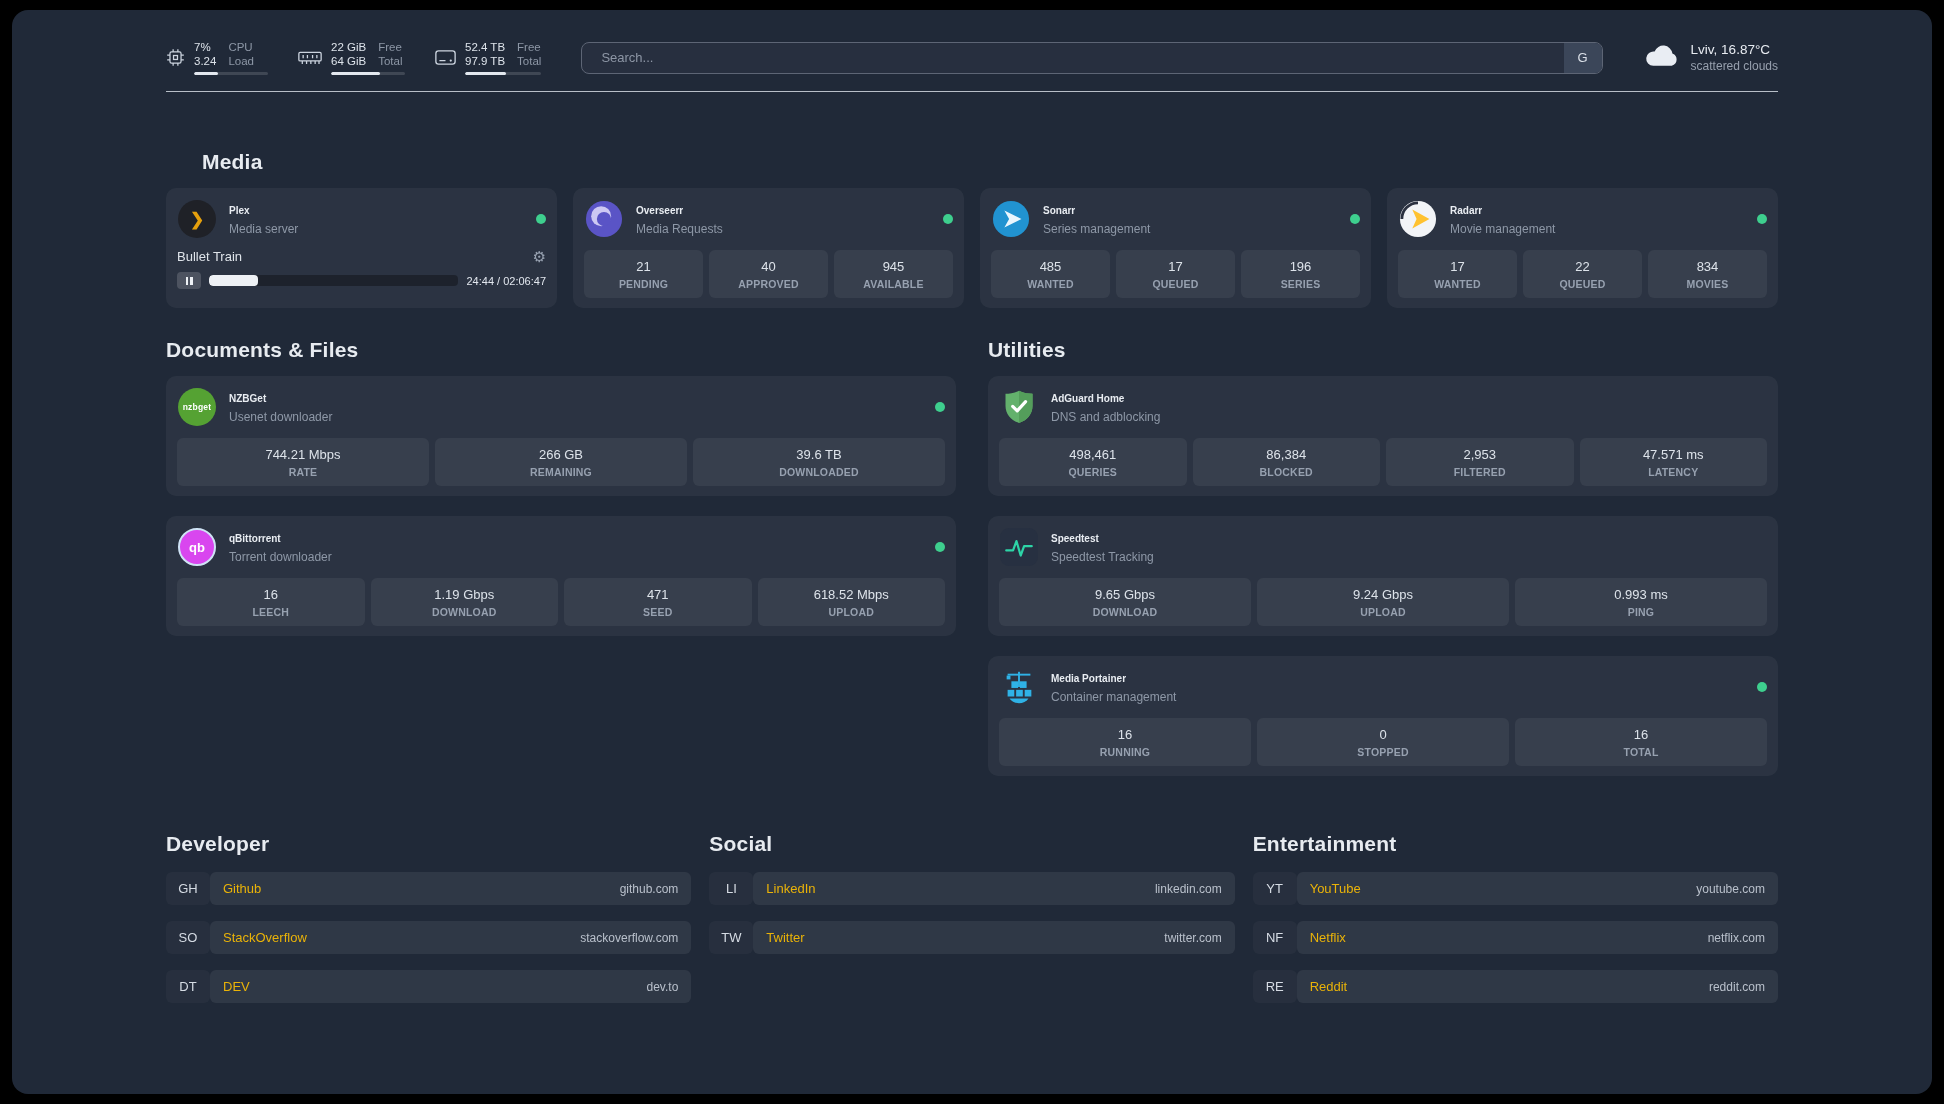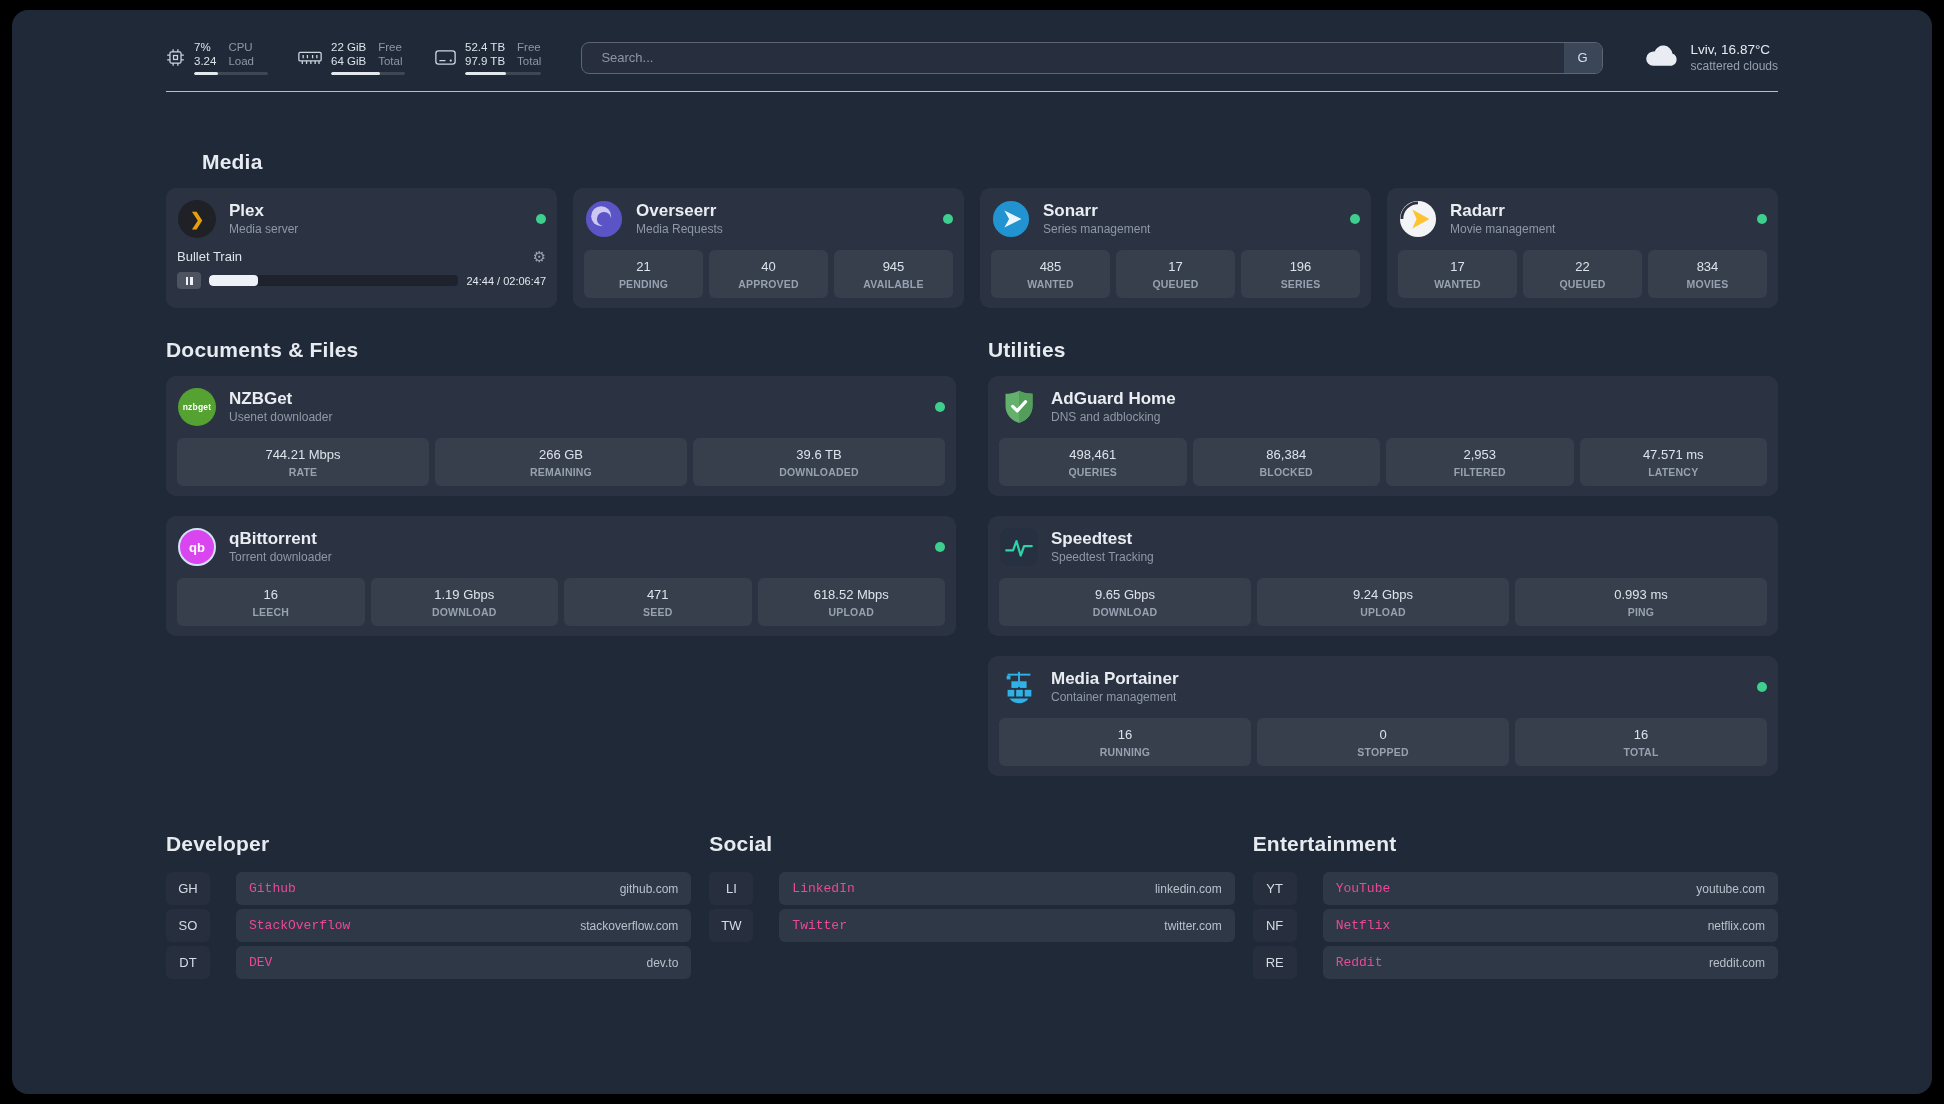--- a/index.html
+++ b/index.html
@@ -43,21 +43,21 @@
 
   
   .sec-title { font-size:21px; font-weight:600; color:#e7ebf0; letter-spacing:.2px; }
   .media-title { margin-top:58px;margin-left:36px; }
   .grid-media { margin-top:14px; display:grid; grid-template-columns:repeat(4,1fr); gap:16px; }
 
   .card { background:rgba(255,255,255,0.05); border-radius:10px; padding:9px 11px 10px; }
   .card-head { display:flex; align-items:center; gap:12px; min-height:44px; cursor:pointer; }
   .svc-icon { width:40px; height:40px; border-radius:9px; display:flex; align-items:center; justify-content:center; flex:0 0 auto; }
   .svc-text { display:flex; flex-direction:column; }
-  .svc-name { font-size:17px; font-weight:600; color:#e9edf2; line-height:18px; }
+  .svc-name { font-size:10px; font-weight:600; color:#e9edf2; line-height:18px; }
   .svc-desc { font-size:12px; color:#8e98a7; margin-top:2px; white-space:nowrap; }
   .dot { width:10px; height:10px; border-radius:50%; background:#3ecf8e; margin-left:auto; flex:0 0 auto; }
 
   .stats { display:flex; gap:6px; margin-top:9px; }
   .stat { flex:1; background:rgba(255,255,255,0.06); border-radius:6px; text-align:center; padding:9px 4px 8px; }
   .stat-val { font-size:13px; color:#dde3ea; white-space:nowrap; }
   .stat-label { font-size:10.5px; font-weight:700; color:#97a1b0; margin-top:4px; letter-spacing:.2px; white-space:nowrap; }
 
   
   .player { margin-top:8px; }
@@ -73,26 +73,26 @@
   .ptime { font-size:11px; color:#e2e7ee; white-space:nowrap; }
 
   .two-col { margin-top:30px; display:grid; grid-template-columns:1fr 1fr; gap:32px; }
   .col-title { margin-bottom:14px; }
   .col .card { margin-bottom:20px; }
   .col .card:last-child { margin-bottom:0; }
 
   
   .bookmarks { margin-top:56px; display:grid; grid-template-columns:1fr 1fr 1fr; gap:18px; padding-bottom:40px; }
   .bm-title { margin-bottom:16px; }
-  .bm-row { display:flex; gap:26px; margin-bottom:4px; cursor:pointer; }
+  .bm-row { display:flex; gap:0; margin-bottom:16px; cursor:pointer; }
   .bm-abbr { width:44px; height:33px; background:rgba(255,255,255,0.03); border-radius:6px;
              display:flex; align-items:center; justify-content:center; font-size:13px; color:#d6dce4; }
   .bm-main { flex:1; height:33px; background:rgba(255,255,255,0.07); border-radius:6px;
              display:flex; align-items:center; justify-content:space-between; padding:0 13px; }
-  .bm-name { font-size:13px; color:#ec4899;font-family:Liberation Mono, monospace; }
+  .bm-name { font-size:13px; color:#eab308; }
   .bm-url { font-size:12px; color:#b9c0cb; }
 
   
   .ic-circle { width:38px; height:38px; border-radius:50%; display:flex; align-items:center; justify-content:center; }
   .icon-plex { background:#1f2127; color:#e5a00d; font-weight:700; font-size:17px; }
   .icon-qb { background:#d946ef; border:2px solid #cfe3f5; color:#fff; font-weight:700; font-size:13px; }
   .icon-nzbget { background:#55a233; color:#fff; font-weight:700; font-size:8.5px; letter-spacing:.2px; }
   .icon-fb { width:38px; height:38px; border-radius:9px; background:#4796d2; display:flex; align-items:center; justify-content:center; }
   .icon-fb i { display:block; width:16px; height:16px; border:5px solid #fff; border-radius:50%; }
   .icon-speedtest { width:38px; height:38px; border-radius:9px; background:#273041; display:flex; align-items:center; justify-content:center; }

